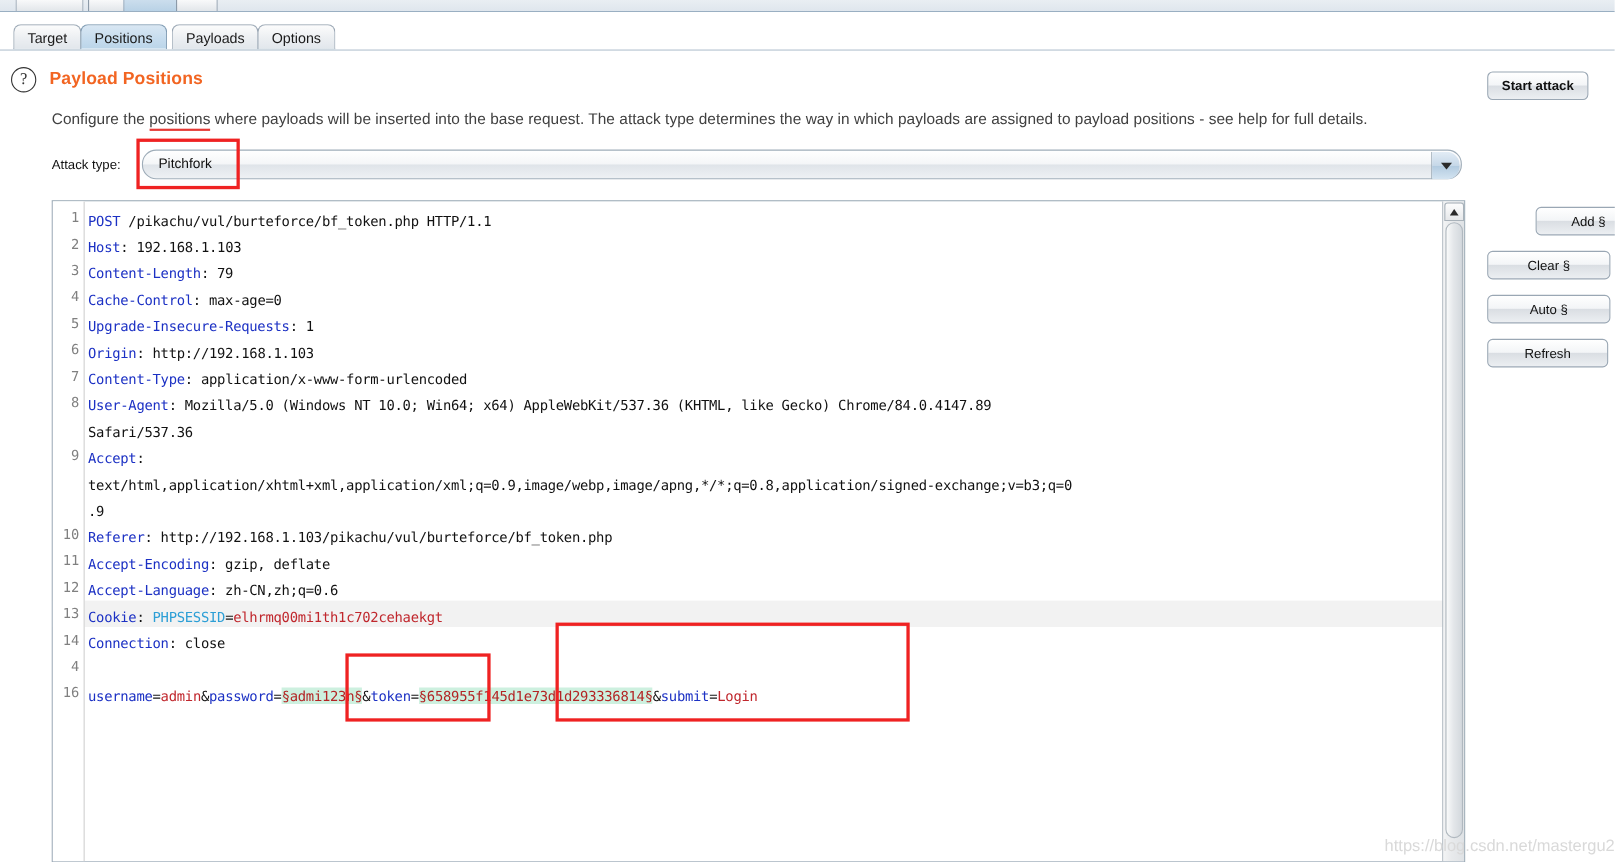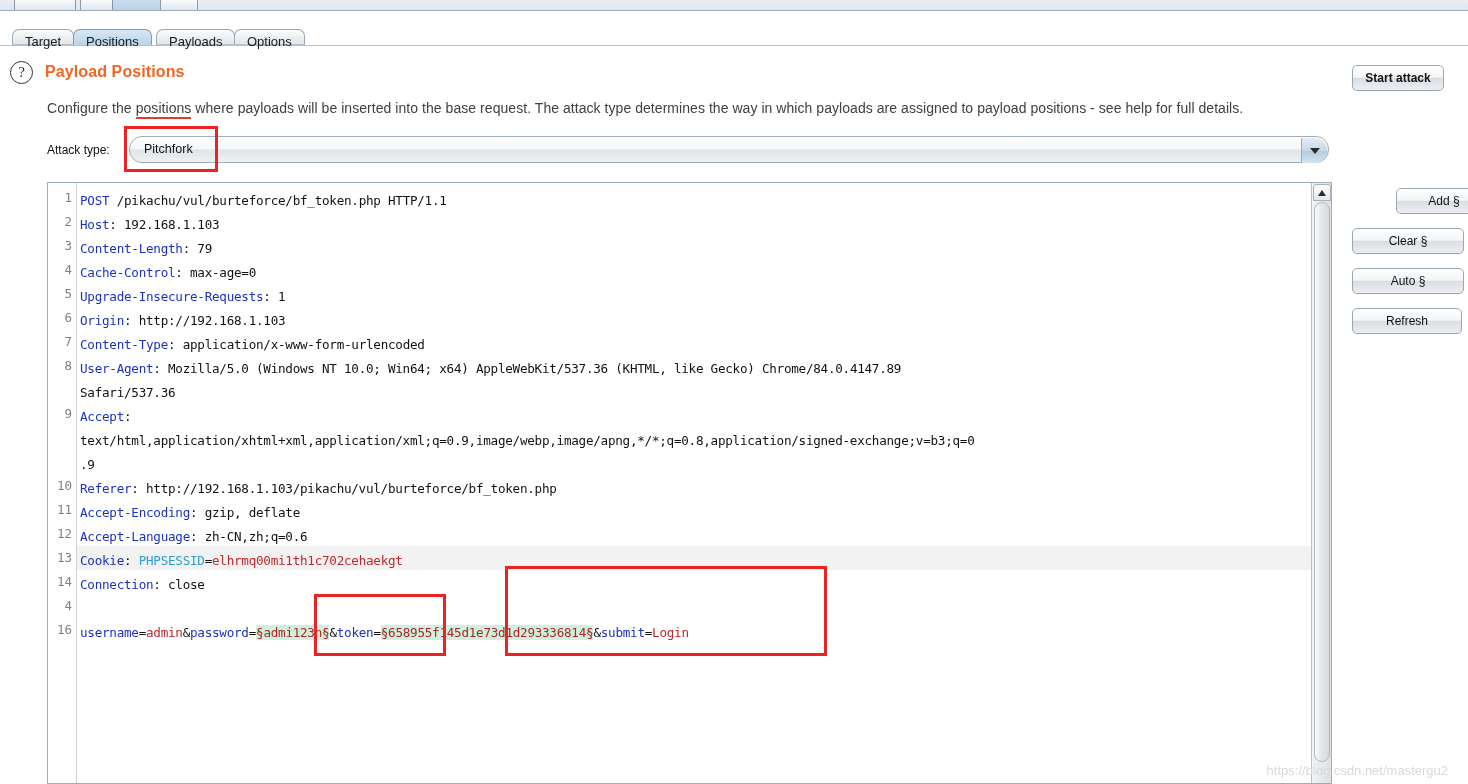--- a/index.html
+++ b/index.html
@@ -46,21 +46,21 @@
     position: absolute;
     left: 0; top: 11px;
     width: 1468px; height: 35px;
     background: #ffffff;
     border-bottom: 1px solid #b4c2cf;
     box-sizing: border-box;
   }
   .tab {
     position: absolute;
     bottom: 0;
-    height: 16px;
+    height: 23px;
     line-height: 24px;
     padding: 0 12px;
     font-size: 13px;
     color: #1a1a1a;
     background: linear-gradient(to bottom, #fcfcfc 0%, #eceff2 55%, #e2e7ec 100%);
     border: 1px solid #9aa7b4;
     border-bottom: 1px solid #b4c2cf;
     border-radius: 7px 7px 0 0;
     box-sizing: border-box;
     white-space: nowrap;
@@ -264,22 +264,22 @@
   .annot {
     position: absolute;
     border: 3px solid #ef2222;
     box-sizing: border-box;
     pointer-events: none;
   }
 
   
   .watermark {
     position: absolute;
-    right: 20px; bottom: 6px;
-    font-size: 13px;
+    right: 0; bottom: 6px;
+    font-size: 15px;
     color: #d9d9d9;
     white-space: nowrap;
     text-align: right;
   }
 </style>
 </head>
 <body>
 
 <div class="topstrip">
   <div class="mini" style="left:14px; width:62px;"></div>

